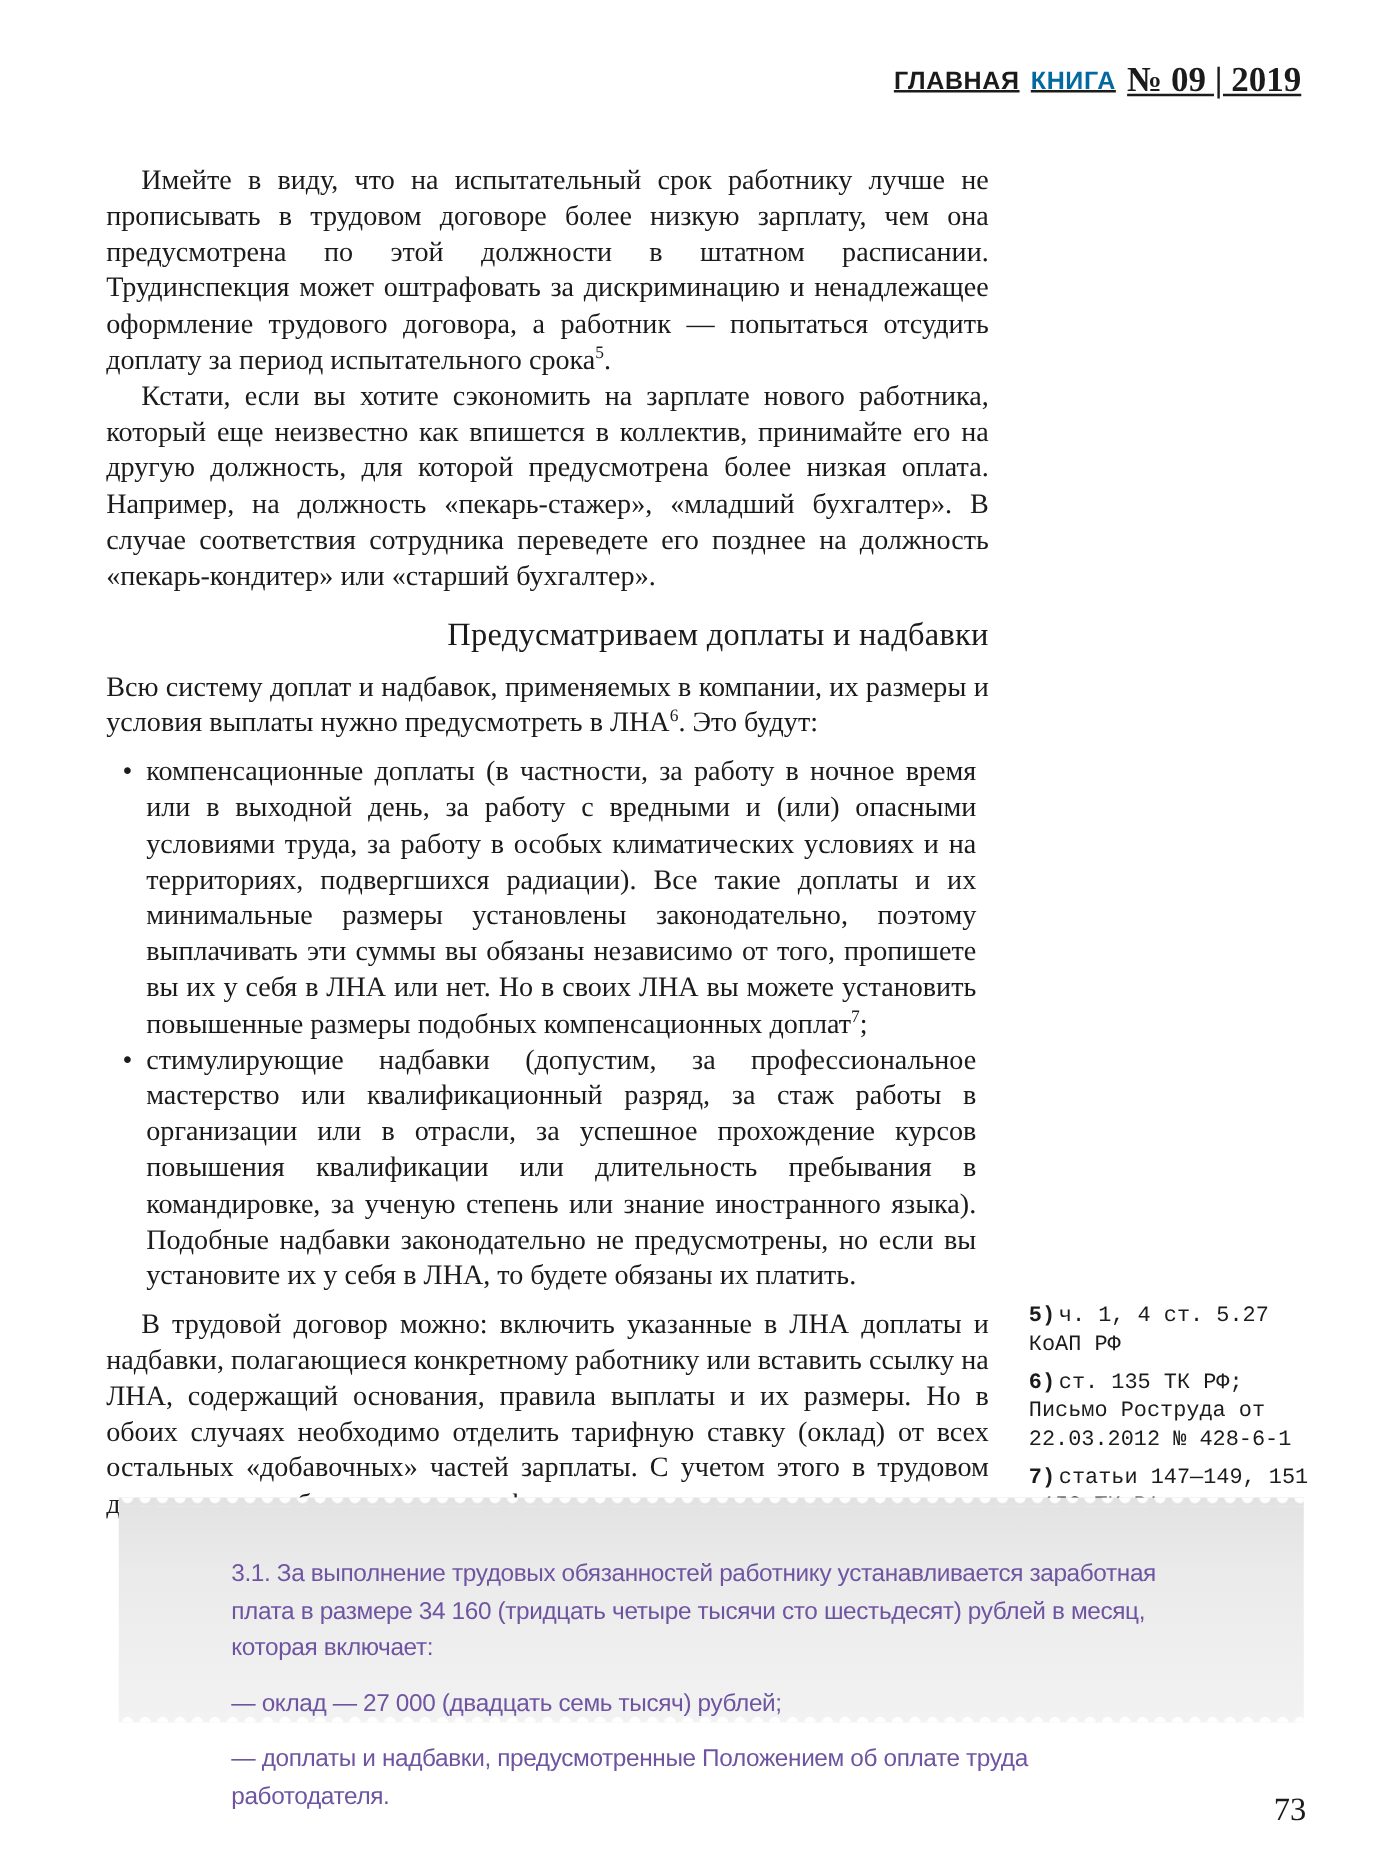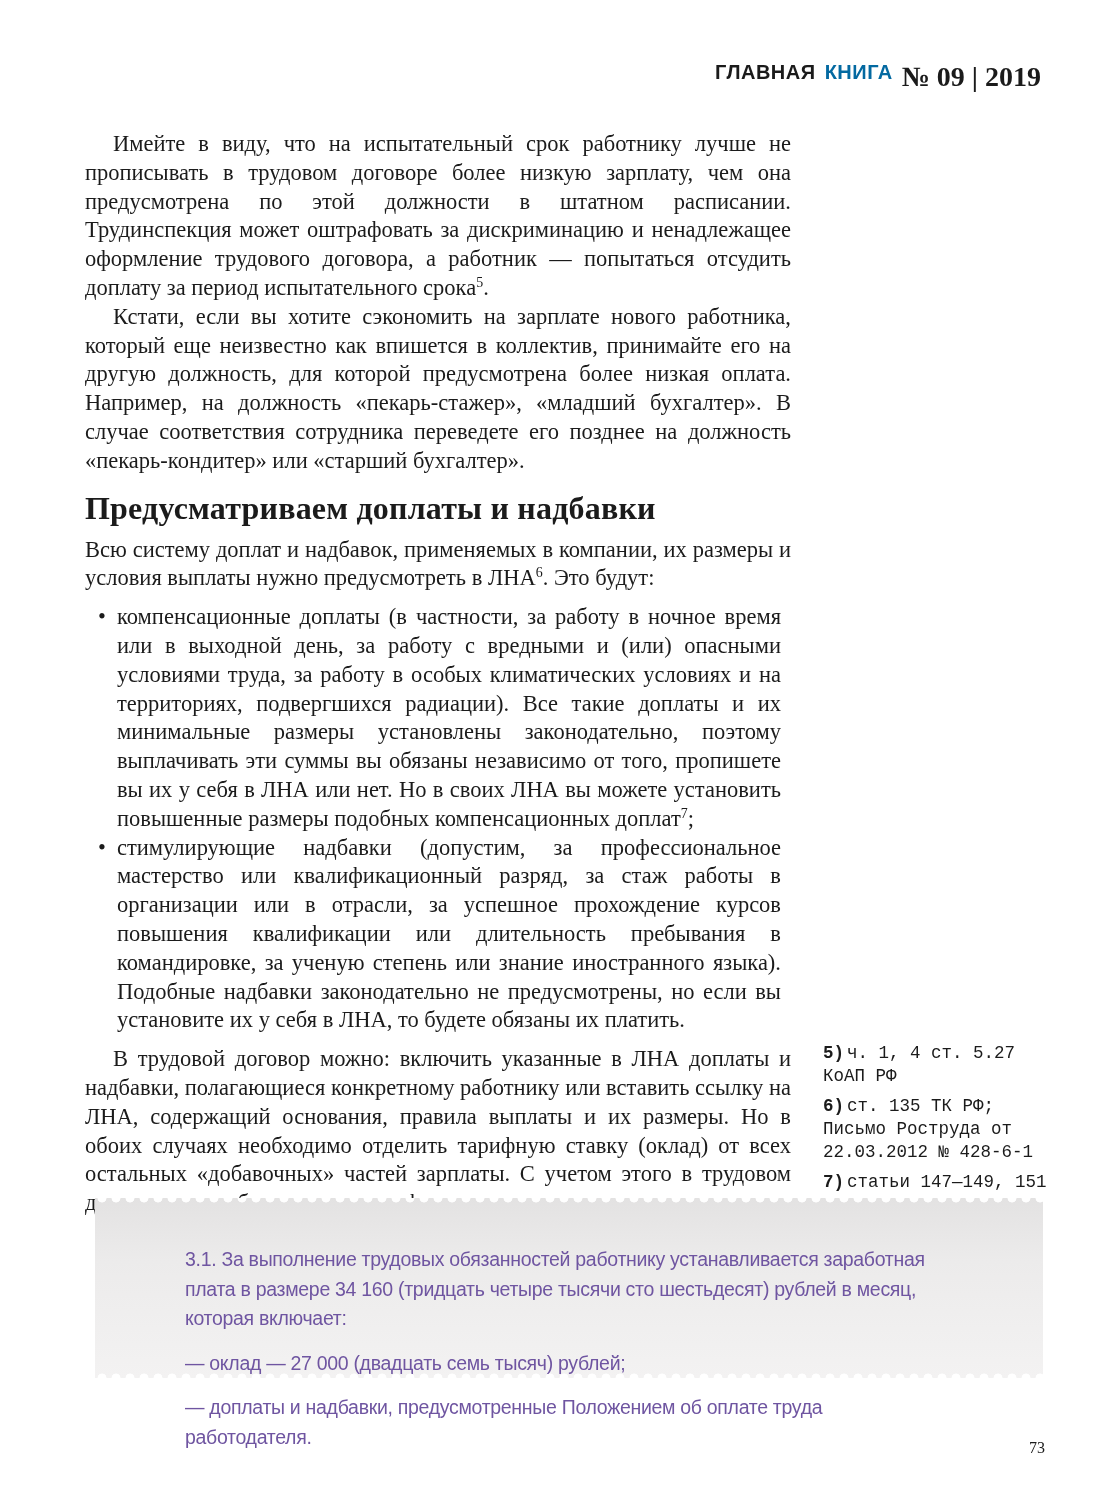--- a/index.html
+++ b/index.html
@@ -9,26 +9,27 @@
     height: 1500px;
     background: #ffffff;
     font-family: "Liberation Serif", serif;
     color: #1b1b1b;
     overflow: hidden;
   }
 
   
   .runhead {
     position: absolute;
-    top: 61px;
+    top: 49px;
     right: 63px;
     display: flex;
-    align-items: flex-start;
+    align-items: center;
     gap: 9px;
     white-space: nowrap;
+    text-decoration: underline;
   }
   .runhead .brand-black,
   .runhead .brand-purple {
     font-family: "Liberation Sans", sans-serif;
     font-weight: bold;
     font-size: 20px;
     letter-spacing: 0.5px;
   }
   .runhead .brand-purple { color: #0369a1; }
   .runhead .issue {
@@ -49,24 +50,24 @@
   }
   .main-col p { margin: 0; }
   .main-col p.indent { text-indent: 28px; }
   sup {
     font-size: 0.62em;
     line-height: 0;
     vertical-align: super;
   }
   h2.section-title {
     margin: 16px 0 12px 0;
-    font-size: 32px;
+    font-size: 26px;
     line-height: 32px;
-    font-weight: bold;
-    text-align: left;
+    font-weight: normal;
+    text-align: right;
     letter-spacing: 0.2px;
   }
   ul.plain-list { margin: 10px; padding: 0; list-style: none; }
   ul.plain-list li {
     position: relative;
     padding-left: 22px;
   }
   ul.plain-list li::before {
     content: "\2022";
     position: absolute;
@@ -121,21 +122,21 @@
     letter-spacing: -0.3px;
     color: #6f55a1;
   }
   .example-box .box-inner div { margin: 15px; }
 
   
   .folio {
     position: absolute;
     right: 59px;
     top: 1434px;
-    font-size: 16px;
+    font-size: 26px;
     line-height: 28px;
   }
 </style>
 </head>
 <body>
 
 <div class="page">
 
   <div class="runhead">
     <span class="brand-black">ГЛАВНАЯ</span>

